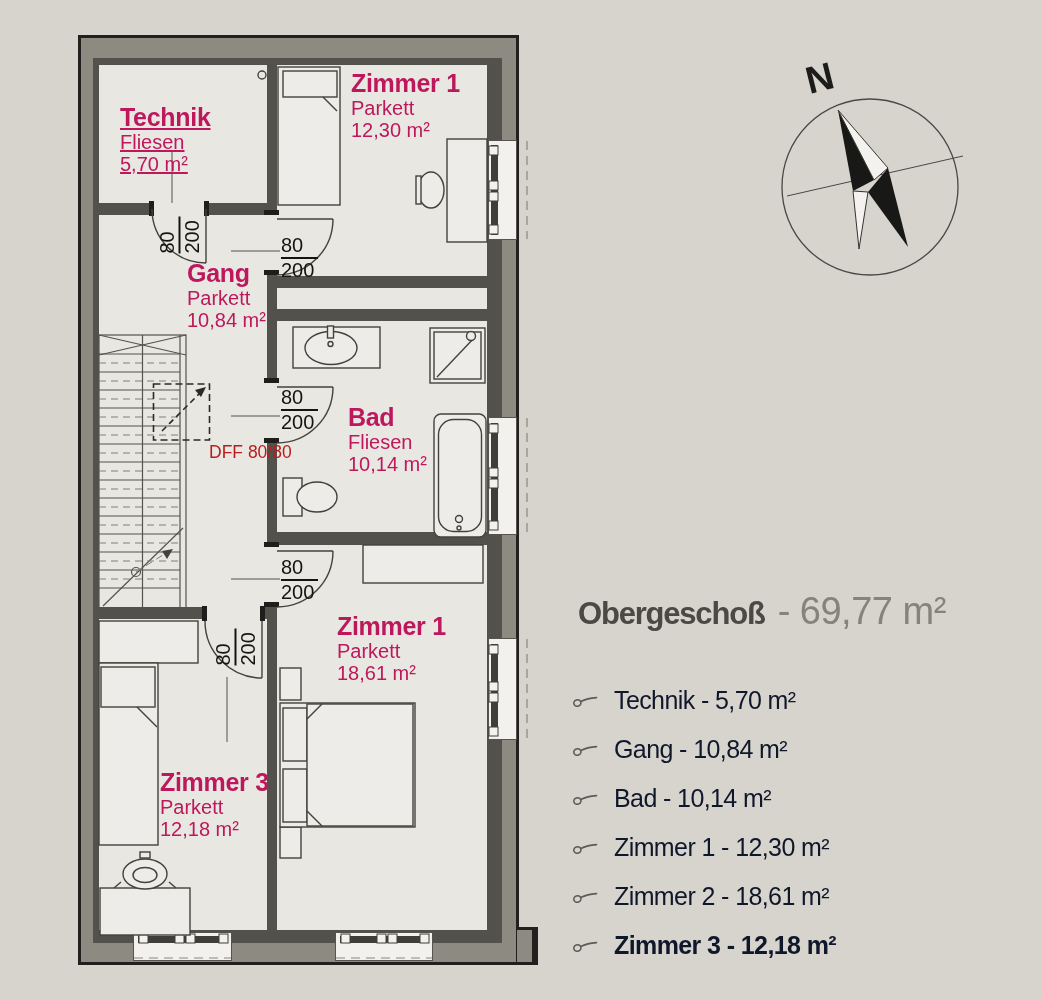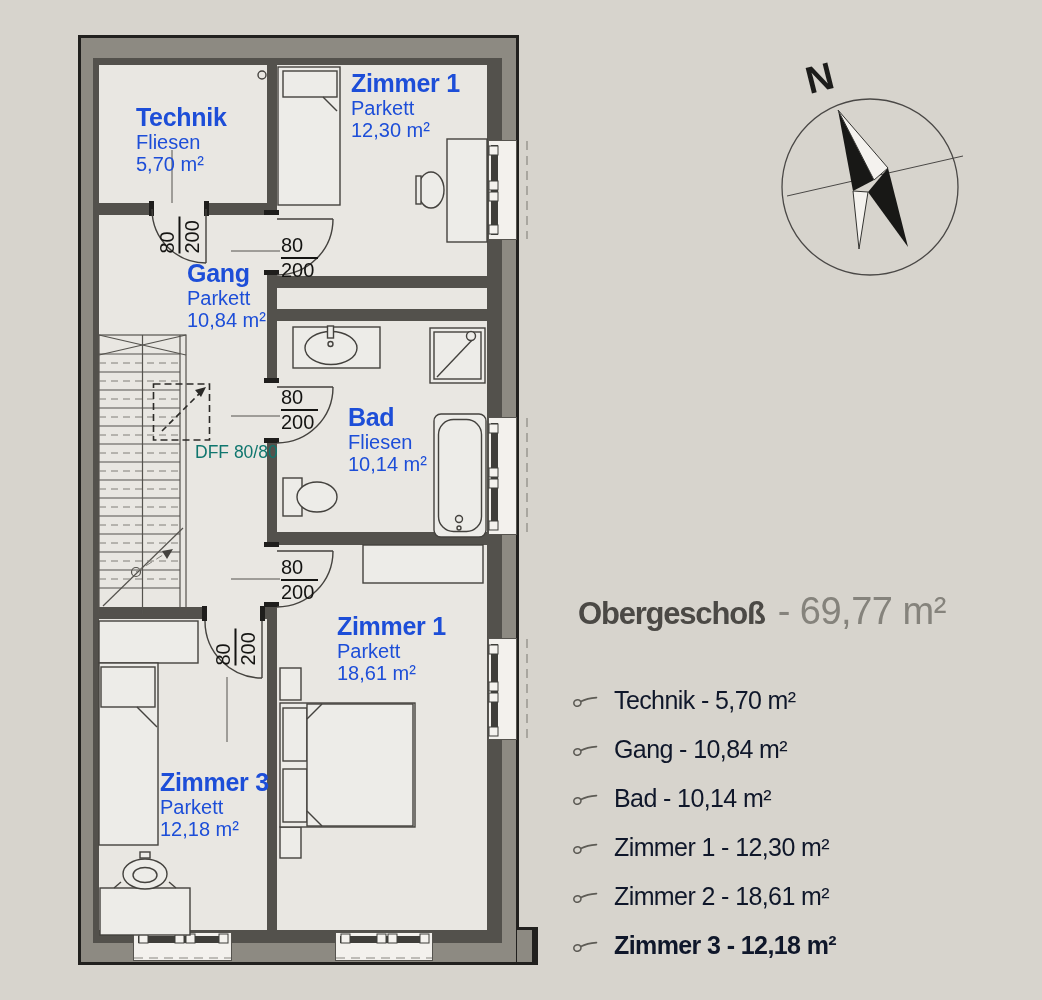--- a/index.html
+++ b/index.html
@@ -12,27 +12,27 @@
   .dark-ring{left:93px;top:58px;width:409px;height:885px;background:#53514c;}
   .floor{left:99px;top:65px;width:388px;height:865px;background:#e9e7e2;}
   .iwall{position:absolute;background:#53514c;}
   .gap{position:absolute;background:#e9e7e2;}
   .window{position:absolute;background:#f3f1ed;border:1px solid #55534e;box-sizing:border-box;}
   .corner-br-outline{left:517px;top:927px;width:21px;height:38px;background:#21201e;}
   .corner-br{left:517px;top:930px;width:15px;height:32px;background:#8d8a82;}
   
   .overlay{position:absolute;left:0;top:0;z-index:6;pointer-events:none;}
   
-  .room-label{position:absolute;color:#1d4ed8;z-index:10;white-space:nowrap;}
+  .room-label{position:absolute;color:#be185d;z-index:10;white-space:nowrap;}
   .rname{font-size:25px;font-weight:bold;line-height:29px;letter-spacing:-0.3px;}
   .rsub{font-size:20px;line-height:21.5px;}
   .door-label{position:absolute;font-size:20px;line-height:19px;color:#141412;z-index:10;width:41px;}
   .door-label .bar{width:37px;border-top:2px solid #141412;margin:2px 0;height:0;}
   .door-label.vert{transform:rotate(-90deg);transform-origin:center;}
-  .dff-label{position:absolute;left:195px;top:442px;font-size:17.5px;color:#0f766e;z-index:10;}
+  .dff-label{position:absolute;left:209px;top:442px;font-size:17.5px;color:#b91c1c;z-index:10;}
   .north-n{position:absolute;left:806px;top:57px;font-size:38px;font-weight:600;color:#1c1c1a;
            transform:rotate(-14deg);z-index:10;}
   
   .legend-title{position:absolute;left:578px;top:590px;z-index:10;white-space:nowrap;}
   .lt1{font-size:31px;font-weight:700;color:#4b4945;letter-spacing:-1.2px;}
   .lt2{font-size:38px;font-weight:400;color:#85837c;letter-spacing:-0.5px;margin-left:13px;}
   .legend-item{position:absolute;left:572px;display:flex;align-items:center;gap:16px;z-index:10;}
   .legend-item span{font-size:25px;color:#0f172a;letter-spacing:-0.6px;white-space:nowrap;}
 </style>
 </head>
@@ -233,21 +233,21 @@
     <g>
       <circle cx="870" cy="187" r="88" fill="none" stroke="#4a4846" stroke-width="1.3"></circle>
       <line x1="787" y1="196" x2="963" y2="156" stroke="#4a4846" stroke-width="1"></line>
       <polygon points="838,110 874,180 853,191" fill="#181816"></polygon>
       <polygon points="838,110 888,168 874,180" fill="#f4f2ee" stroke="#333330" stroke-width="1"></polygon>
       <polygon points="888,168 908,247 868,192" fill="#181816"></polygon>
       <polygon points="853,191 868,192 859,249" fill="#f4f2ee" stroke="#333330" stroke-width="1"></polygon>
     </g>
   </svg>
 
-  <div class="room-label" style="left:136px;top:103px;">
+  <div class="room-label" style="left:120px;top:103px;text-decoration:underline;">
     <div class="rname">Technik</div>
     <div class="rsub">Fliesen</div>
     <div class="rsub">5,70 m²</div>
   </div>
   <div class="room-label" style="left:351px;top:69px;">
     <div class="rname">Zimmer 1</div>
     <div class="rsub">Parkett</div>
     <div class="rsub">12,30 m²</div>
   </div>
   <div class="room-label" style="left:187px;top:259px;">

